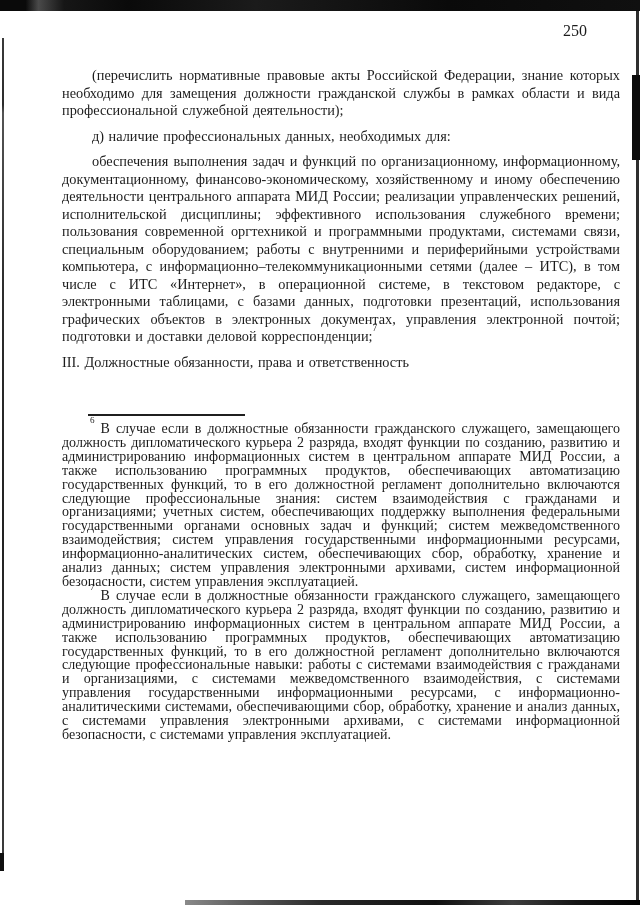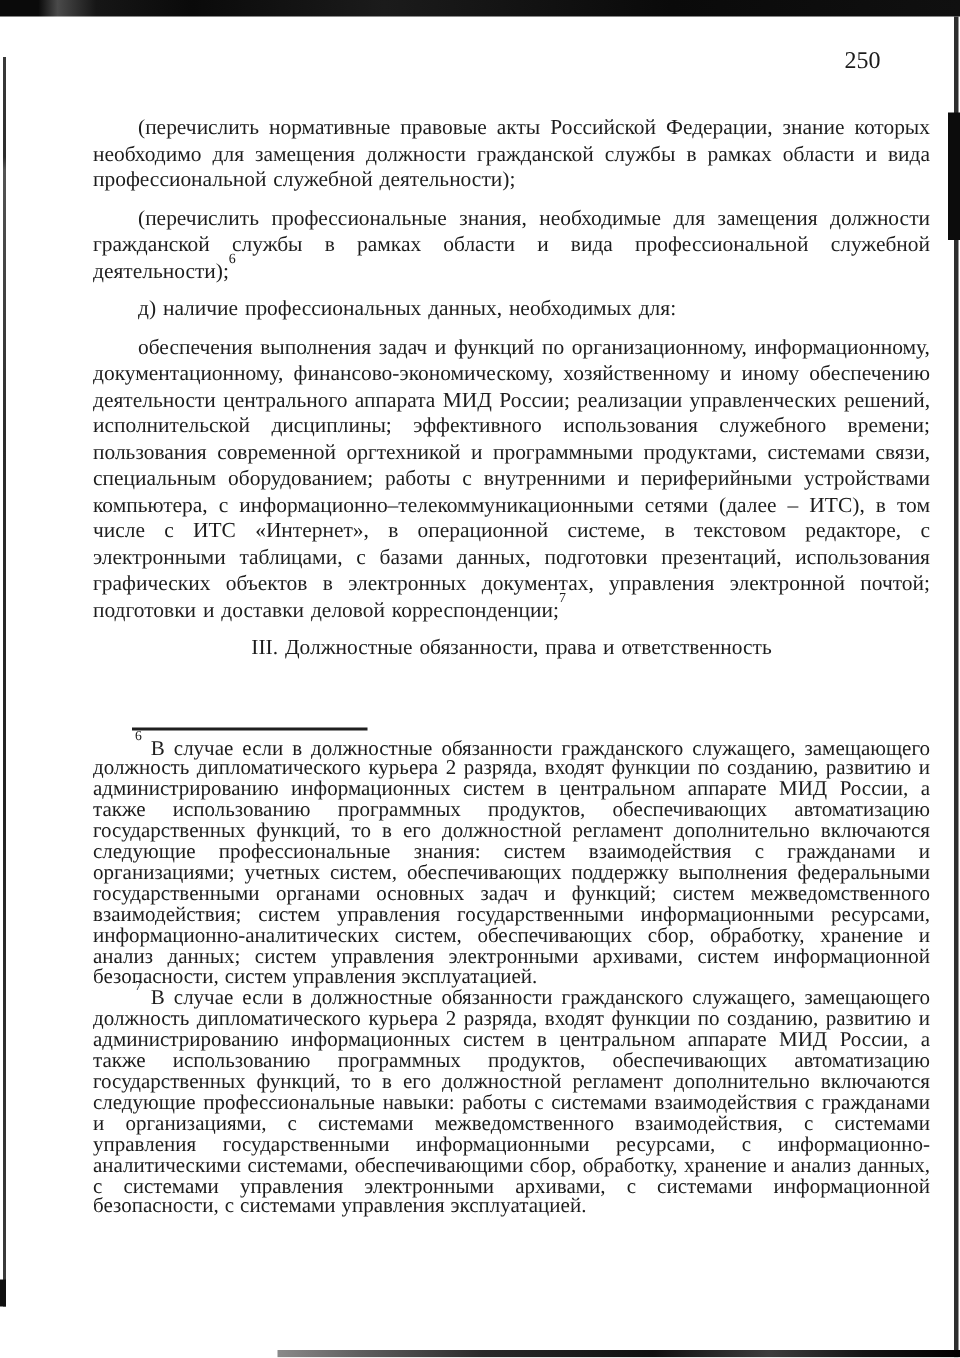--- a/index.html
+++ b/index.html
@@ -38,21 +38,21 @@
     background: #101010;
   }
   .scan-bottom-bar {
     position: absolute; left: 185px; bottom: 0; width: 455px; height: 5px;
     background: linear-gradient(90deg, #8a8a8a 0%, #5f5f5f 12%, #2a2a2a 30%, #101010 55%, #3d3d3d 72%, #151515 86%, #000 100%);
   }
   
   .content {
     position: absolute;
     left: 62px;
-    top: 10px;
+    top: 0;
     width: 558px;
   }
   .page-number {
     margin-top: 21px;
     padding-right: 33px;
     text-align: right;
     font-size: 16px;
     line-height: 19px;
   }
   .body-text {
@@ -68,21 +68,20 @@
   }
   .para sup, .footnote sup {
     font-size: 0.65em;
     line-height: 0;
     position: relative;
     top: -0.45em;
   }
   .section-heading {
     font-size: 14.3px;
     line-height: 17.5px;
-    text-align: center;
     text-indent: 0;
     margin: 6px 0 0 0;
   }
   .footnote-separator {
     width: 157px;
     height: 0;
     border: 0;
     border-top: 2px solid #1f1f1f;
     margin: 43px 0 6px 26px;
   }
@@ -109,21 +108,20 @@
 
   <div class="content">
 
     <div class="page-number">250</div>
 
     <div class="body-text">
 
       <p class="para"><span>(перечислить нормативные правовые акты Российской Федерации, знание которых необходимо для замещения должности гражданской службы в рамках области и вида профессиональной служебной деятельности);</span></p>
 
 
-      <p class="para"><span>(перечислить профессиональные знания, необходимые для замещения должности гражданской службы в рамках области и вида профессиональной служебной деятельности);</span><sup>6</sup></p>
 
       <p class="para"><span>д) наличие профессиональных данных, необходимых для:</span></p>
 
       <p class="para"><span>обеспечения выполнения задач и функций по организационному, информационному, документационному, финансово-экономическому, хозяйственному и иному обеспечению деятельности центрального аппарата МИД России; реализации управленческих решений, исполнительской дисциплины; эффективного использования служебного времени; пользования современной оргтехникой и программными продуктами, системами связи, специальным оборудованием; работы с внутренними и периферийными устройствами компьютера, с информационно–телекоммуникационными сетями (далее – ИТС), в том числе с ИТС «Интернет», в операционной системе, в текстовом редакторе, с электронными таблицами, с базами данных, подготовки презентаций, использования графических объектов в электронных документах, управления электронной почтой; подготовки и доставки деловой корреспонденции;</span><sup>7</sup></p>
 
 
 
       <p class="para section-heading">III. Должностные обязанности, права и ответственность</p>
 
     </div>

